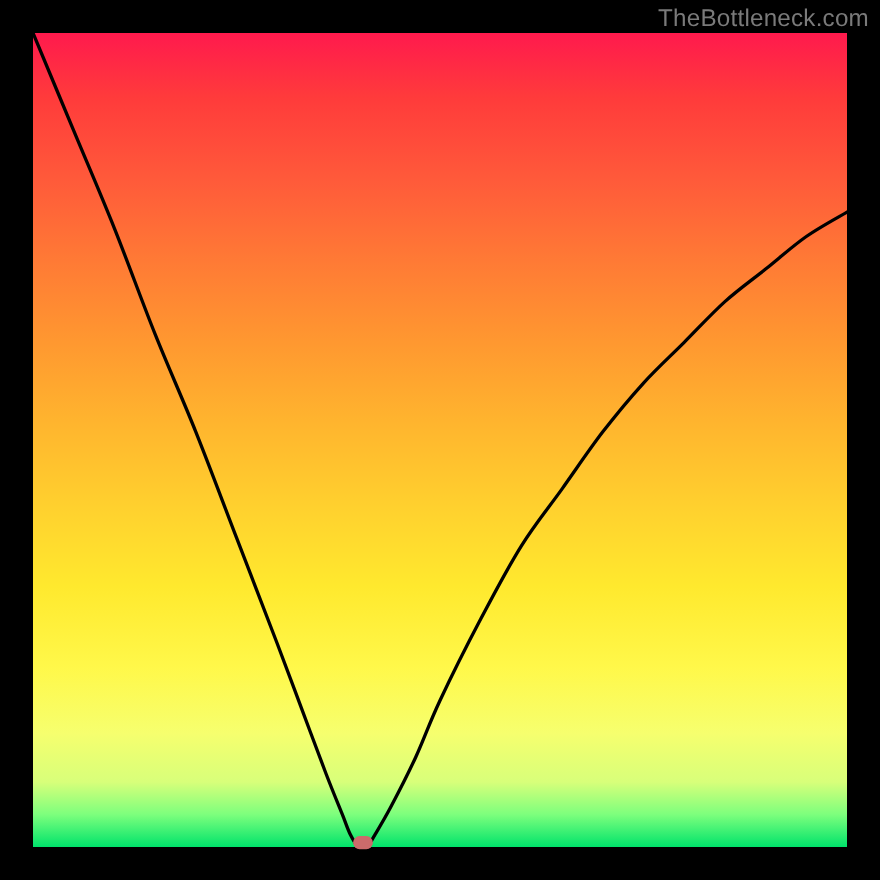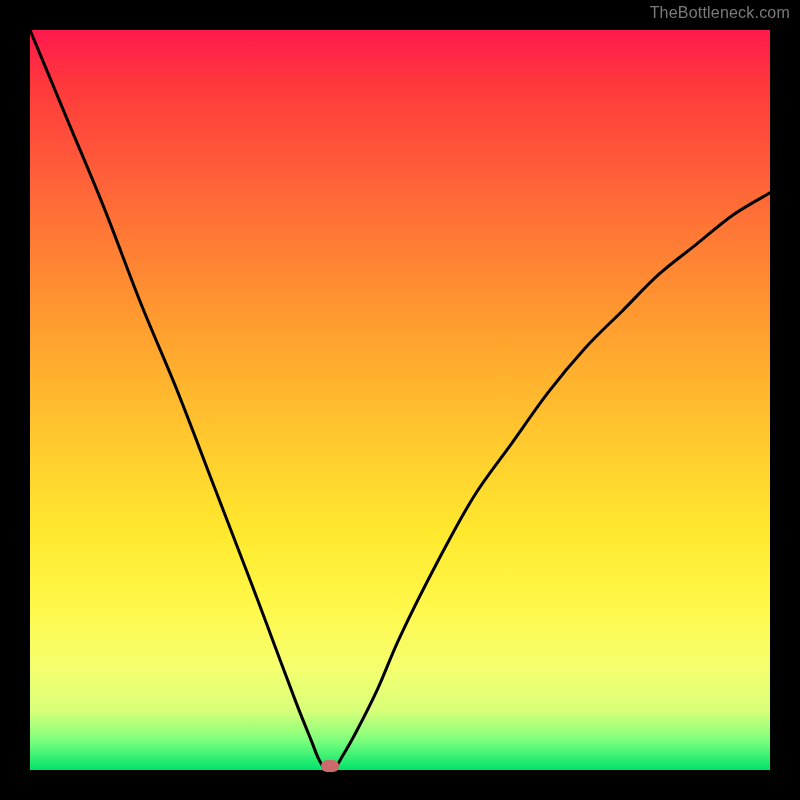--- a/index.html
+++ b/index.html
@@ -39,21 +39,21 @@
       #d8ff7a 92%,
       #7dff7d 96%,
       #00e36b 100%
     );
   }
   .watermark {
     position: absolute;
     top: 4px;
     right: 10px;
     color: #7a7a7a;
-    font-size: 16px;
+    font-size: 22px;
     font-weight: 500;
     letter-spacing: 0.2px;
     user-select: none;
   }
   svg.curve {
     position: absolute;
     left: 0;
     top: 0;
     width: 740px;
     height: 740px;

